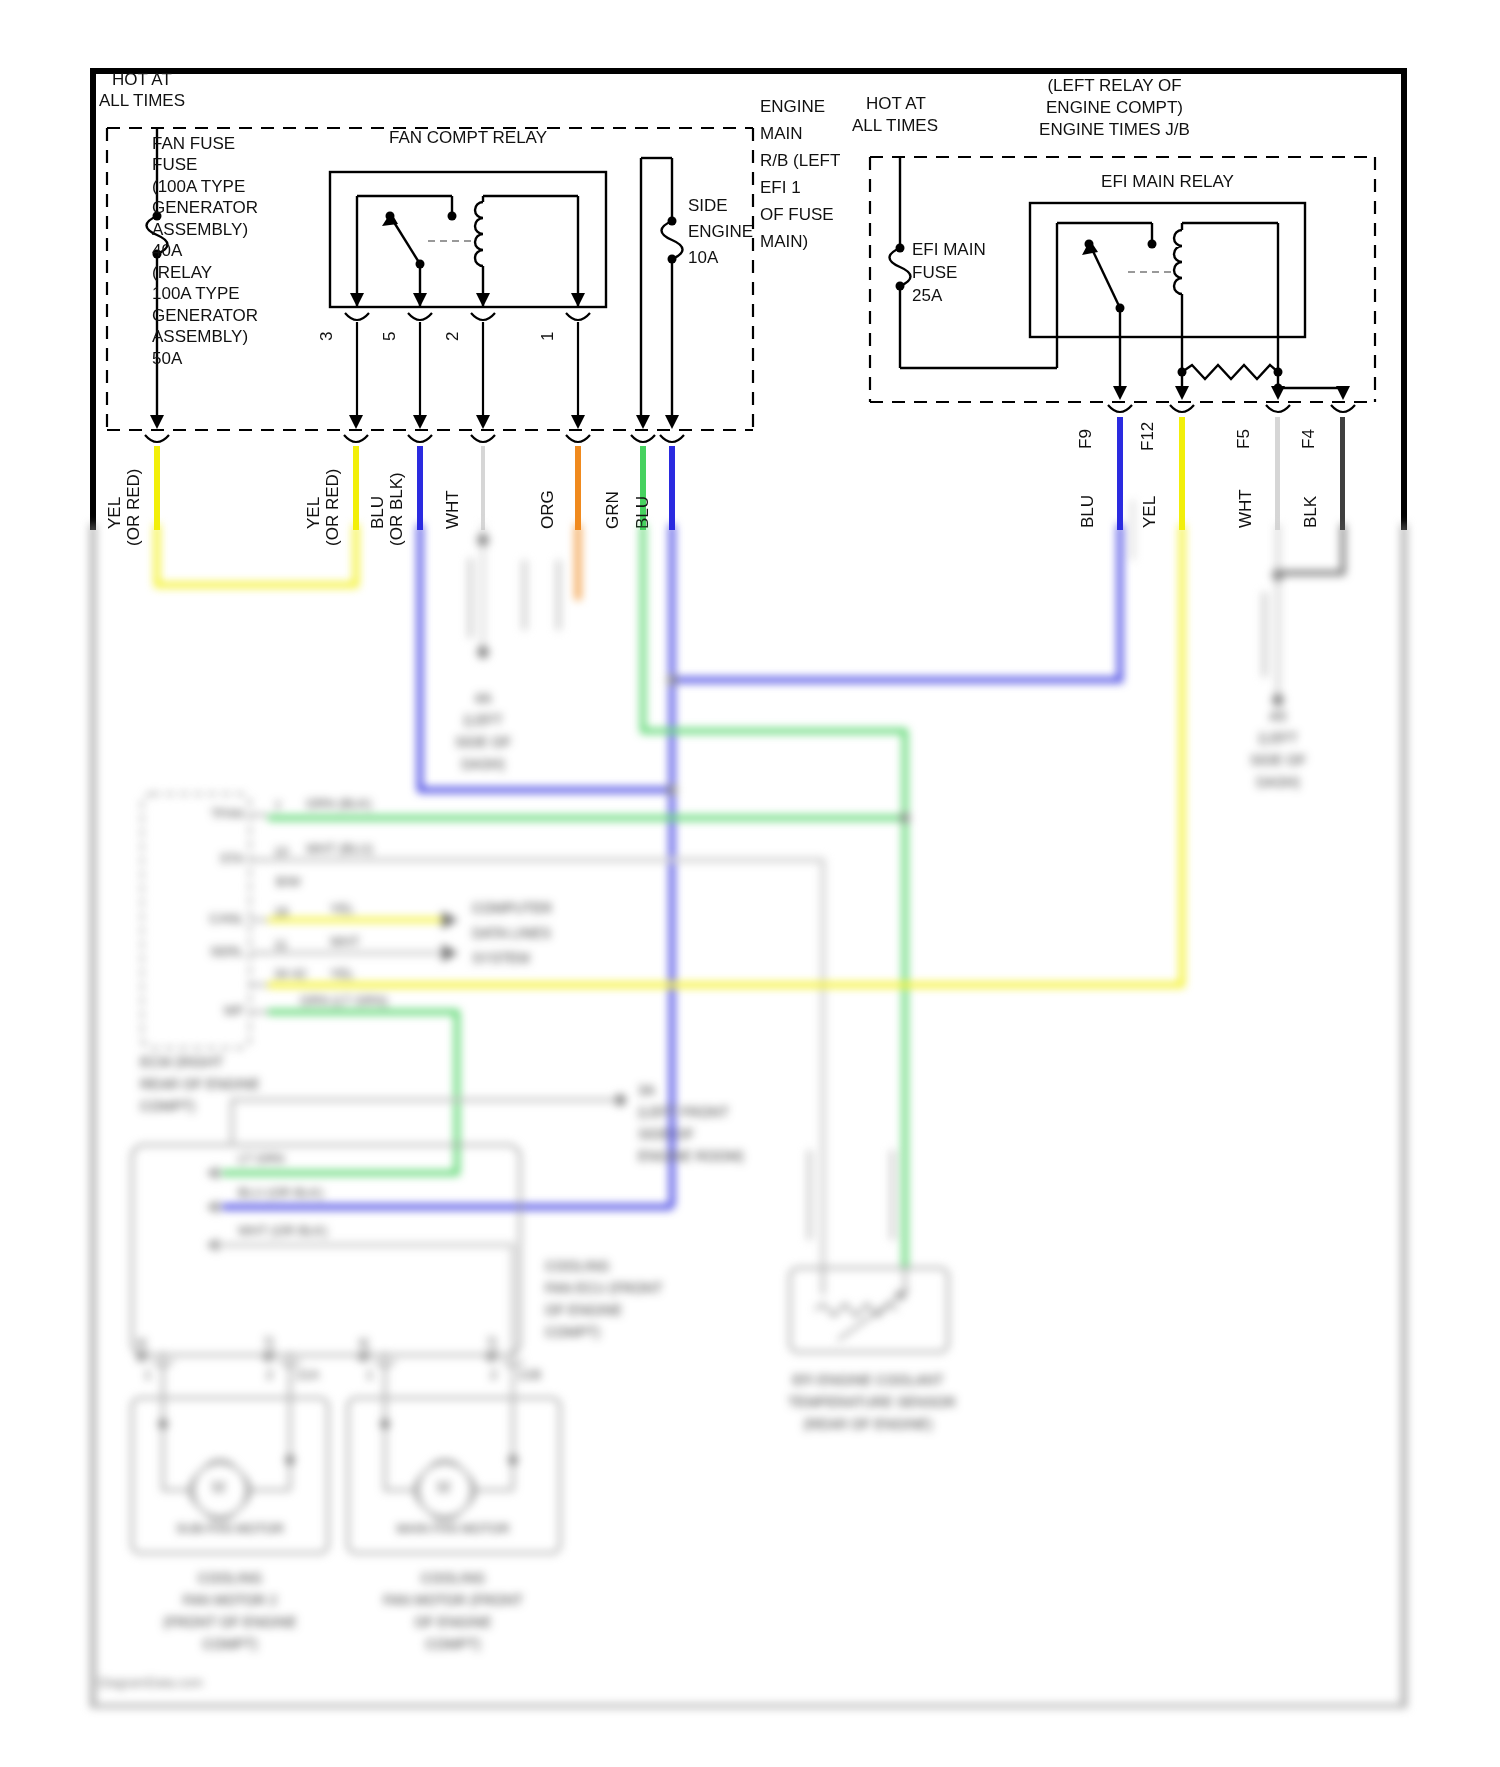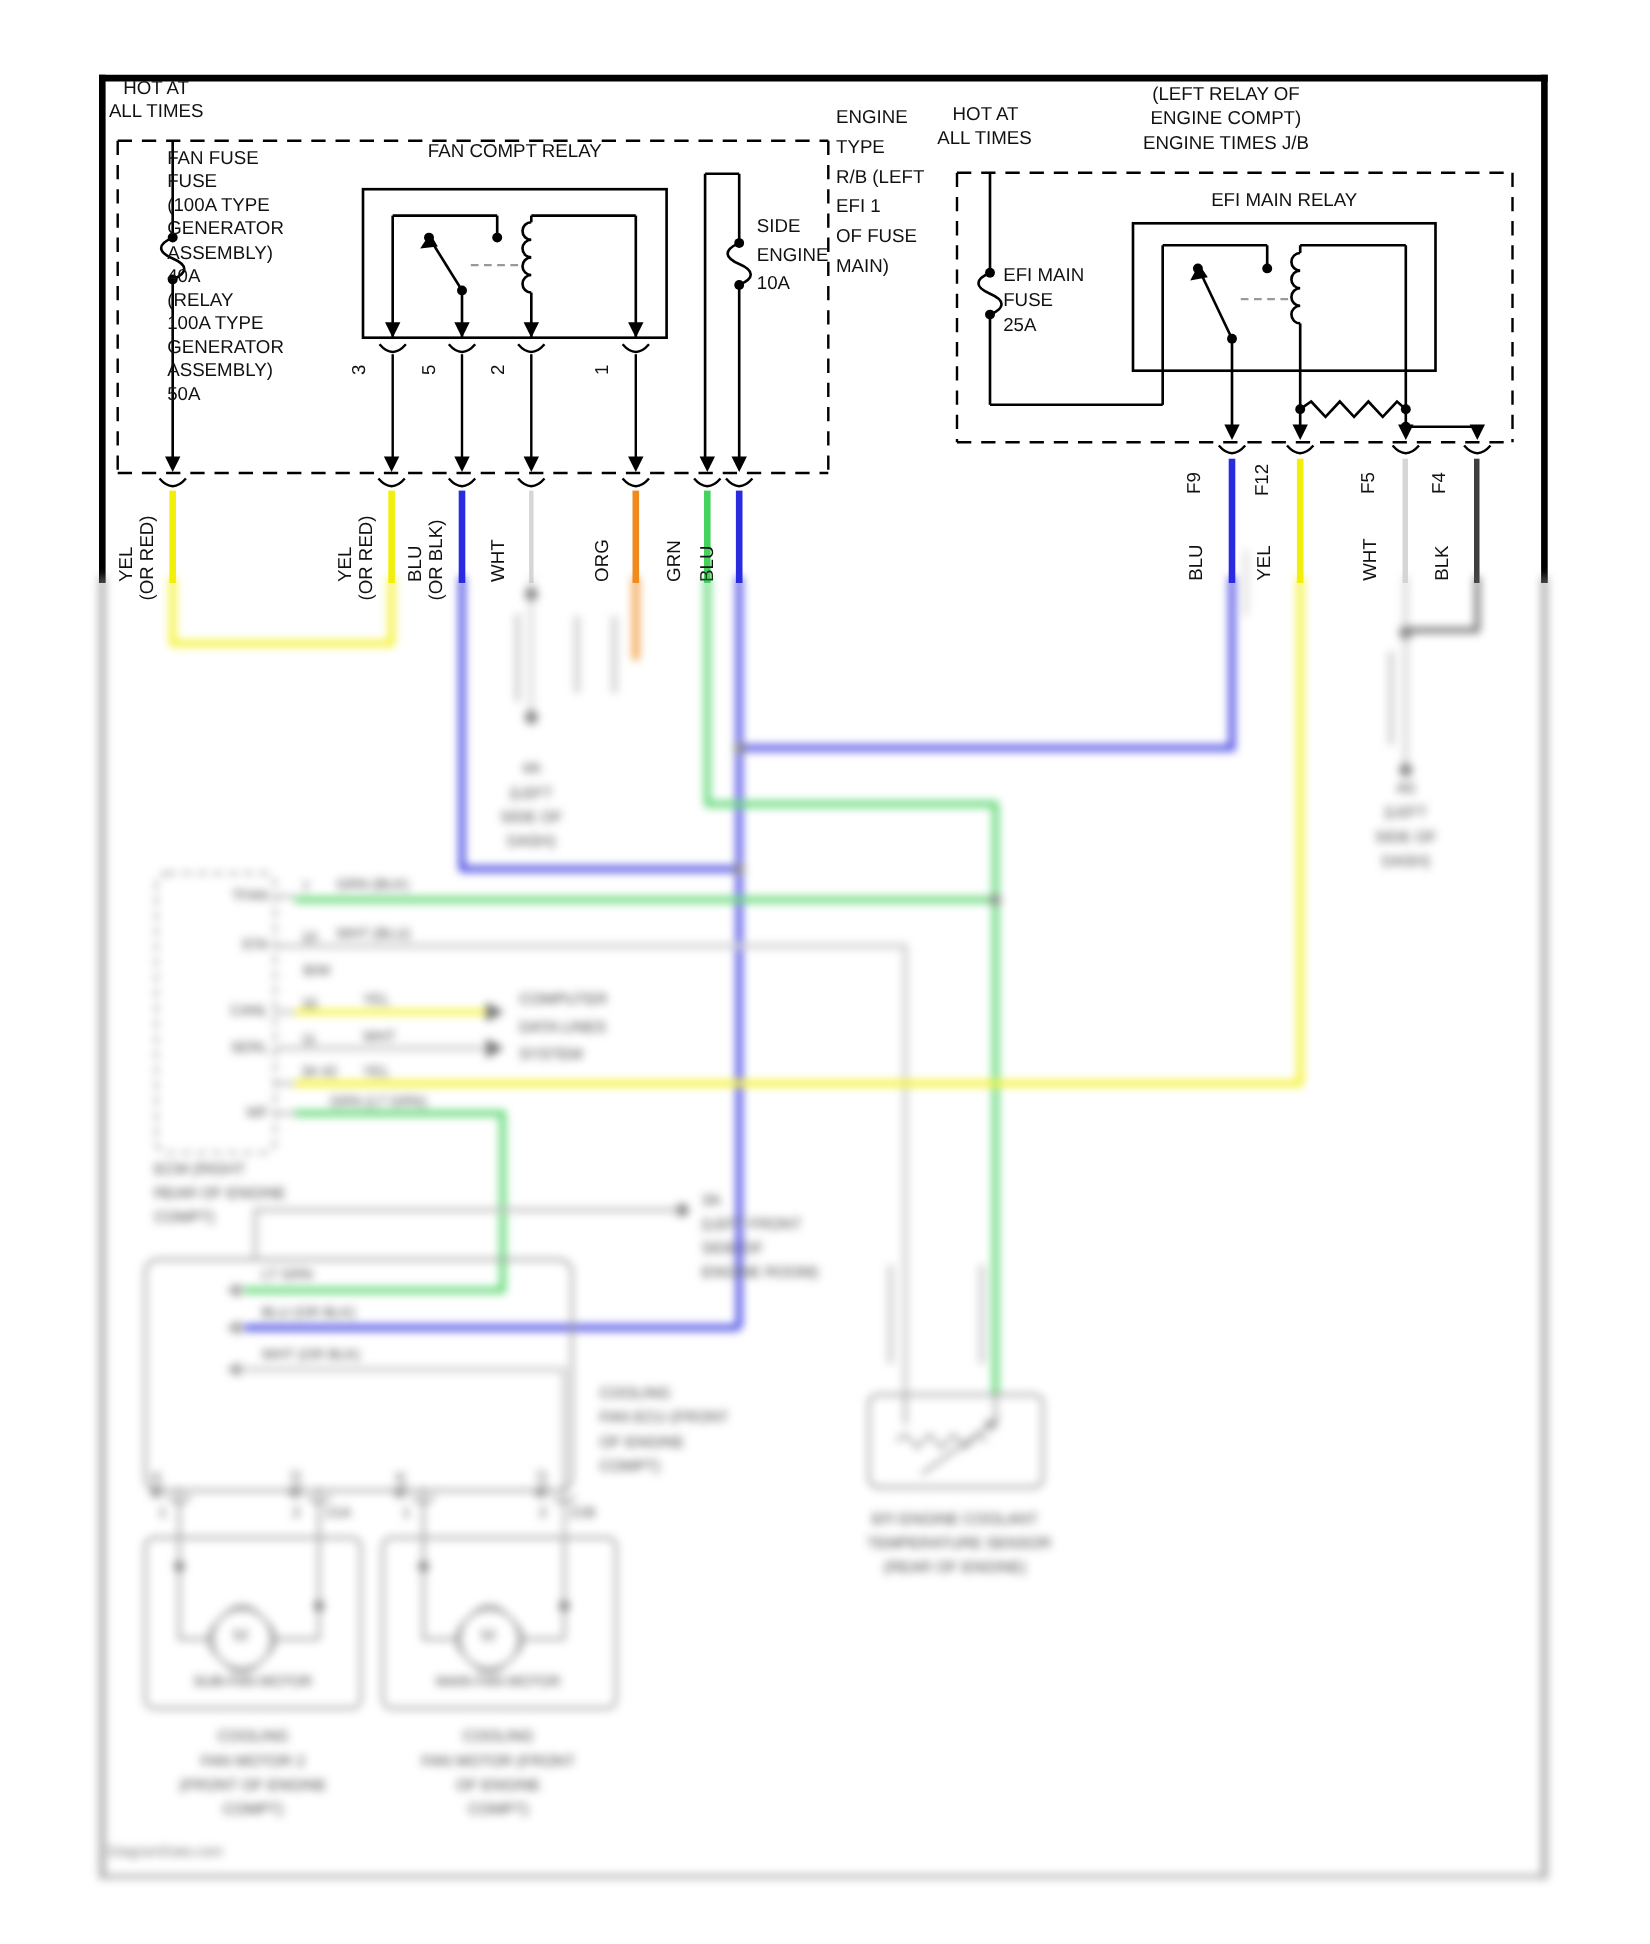--- a/index.html
+++ b/index.html
@@ -187,21 +187,21 @@
     <div class="t r" style="left:335px;top:324px">3</div>
     <div class="t r" style="left:398px;top:324px">5</div>
     <div class="t r" style="left:461px;top:324px">2</div>
     <div class="t r" style="left:556px;top:324px">1</div>
 
     <div class="t" style="left:688px;top:196px">SIDE</div>
     <div class="t" style="left:688px;top:222px">ENGINE</div>
     <div class="t" style="left:688px;top:248px">10A</div>
 
     <div class="t" style="left:760px;top:97px">ENGINE</div>
-    <div class="t" style="left:760px;top:124px">TYPE</div>
+    <div class="t" style="left:760px;top:124px">MAIN</div>
     <div class="t" style="left:760px;top:151px">R/B (LEFT</div>
     <div class="t" style="left:760px;top:178px">EFI 1</div>
     <div class="t" style="left:760px;top:205px">OF FUSE</div>
     <div class="t" style="left:760px;top:232px">MAIN)</div>
 
     <div class="t" style="left:866px;top:94px">HOT AT</div>
     <div class="t" style="left:852px;top:116px">ALL TIMES</div>
 
     <div class="t c" style="left:1032px;width:165px;top:76px">(LEFT RELAY OF</div>
     <div class="t c" style="left:1032px;width:165px;top:98px">ENGINE COMPT)</div>

